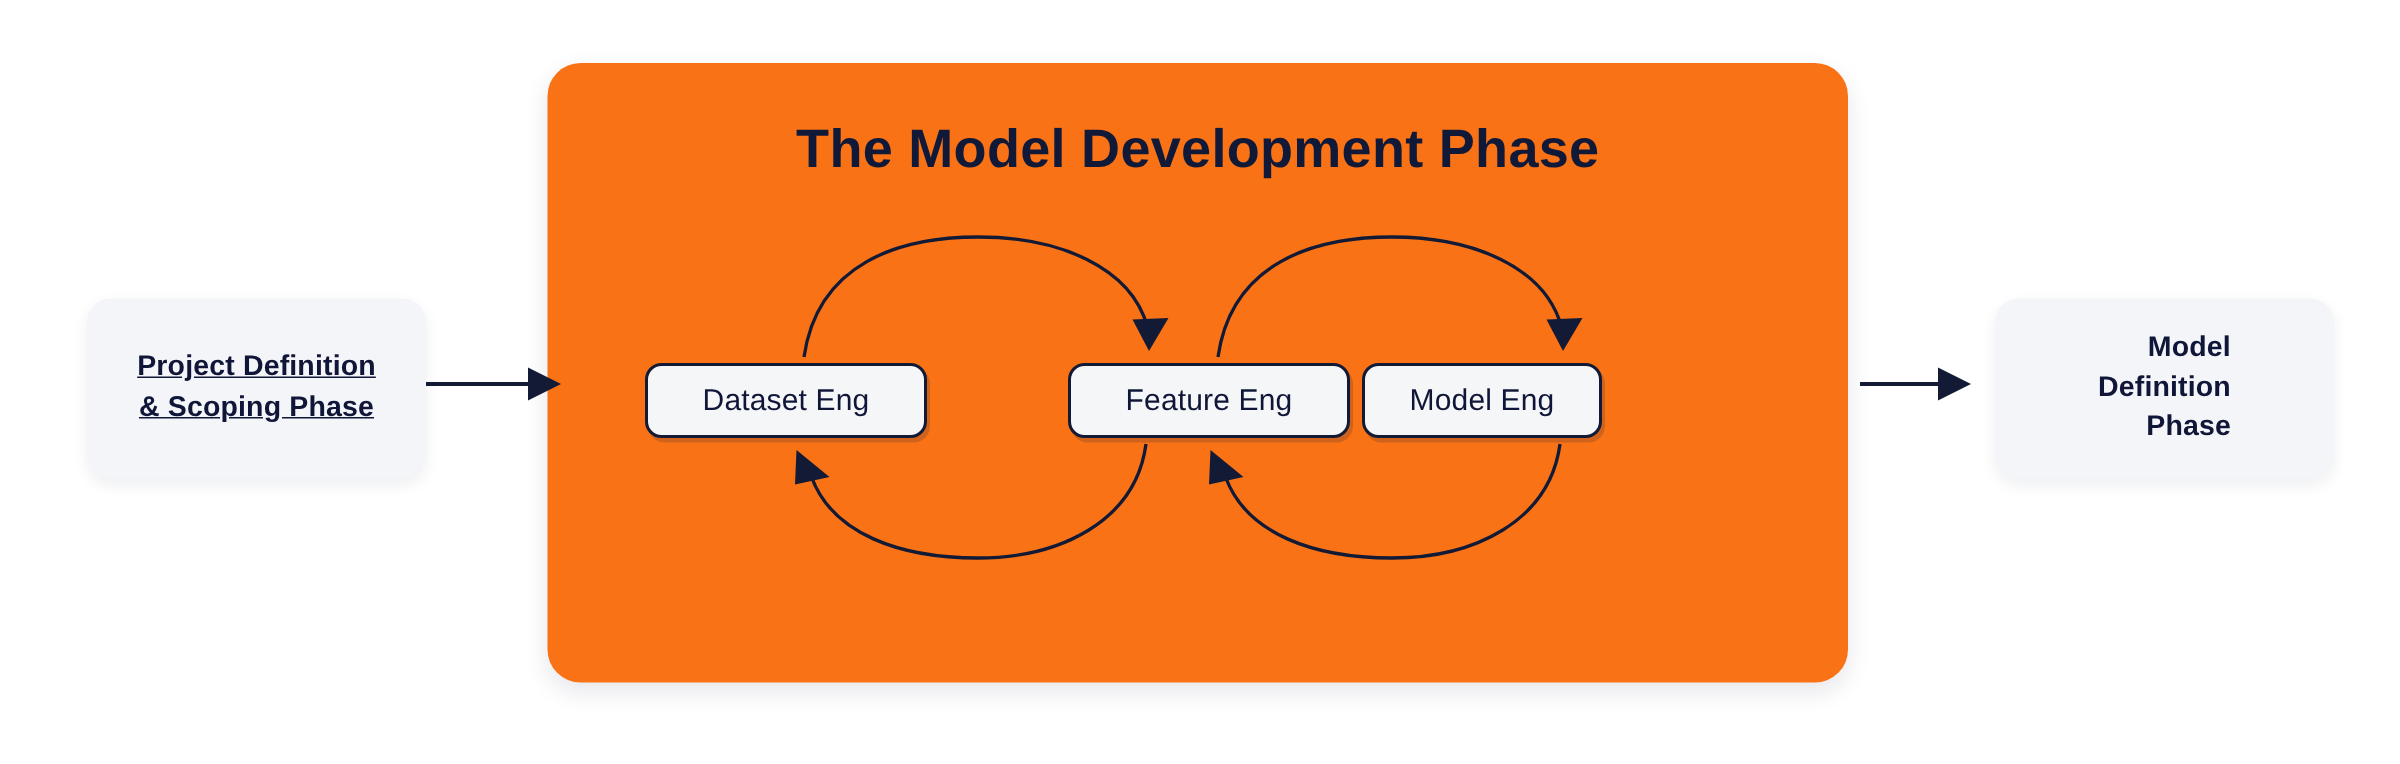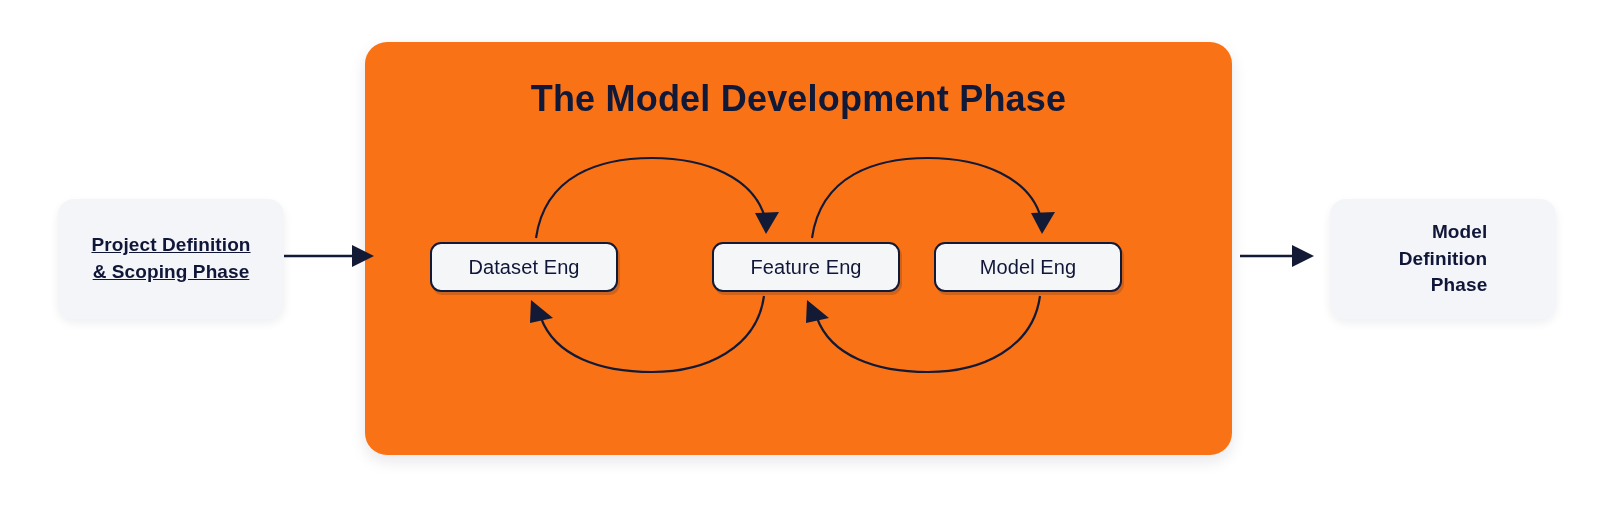--- a/index.html
+++ b/index.html
@@ -95,21 +95,21 @@
     color: #101638;
     font-size: 20px;
     font-weight: normal;
     letter-spacing: 0.1px;
     box-sizing: border-box;
     box-shadow: 2px 3px 0 rgba(19, 26, 54, 0.18);
     white-space: nowrap;
   }
   #step-dataset { left: 430px;  width: 188px; }
   #step-feature { left: 712px;  width: 188px; }
-  #step-model   { left: 934px;  width: 188px; }
+  #step-model   { left: 908px;  width: 160px; }
 
   
   #connectors {
     position: absolute;
     left: 0;
     top: 0;
     width: 1600px;
     height: 509px;
     pointer-events: none;
   }

